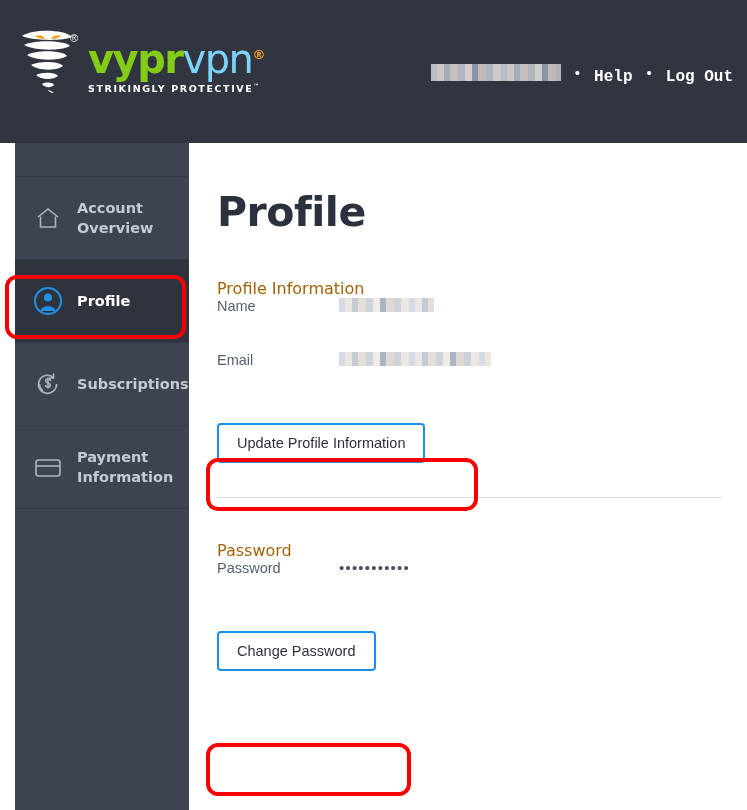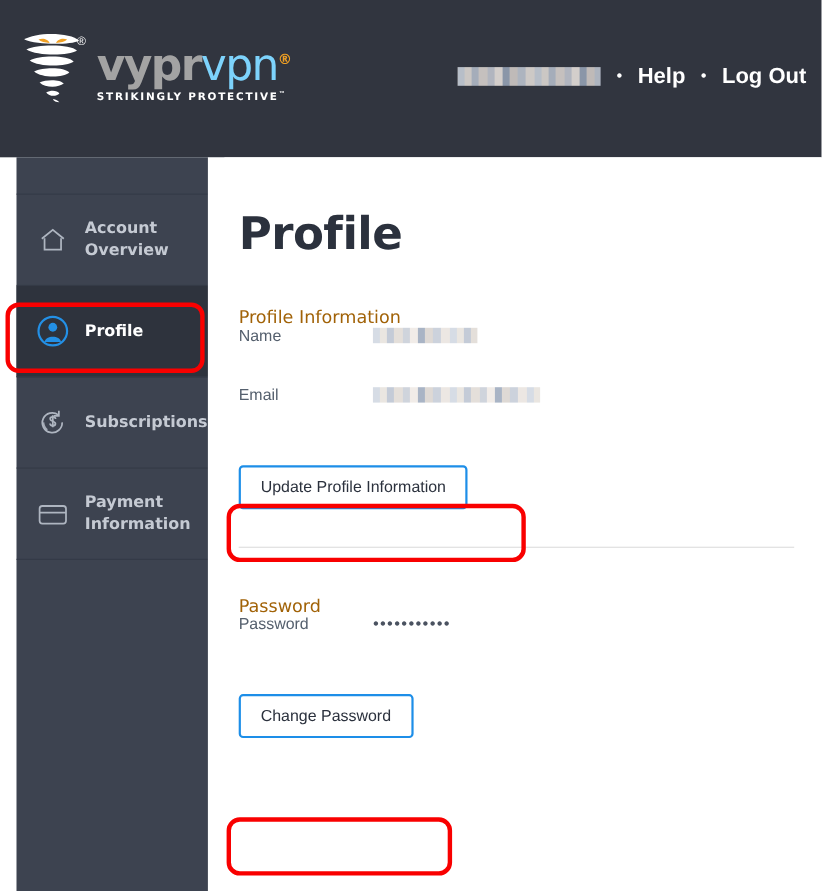--- a/index.html
+++ b/index.html
@@ -43,21 +43,21 @@
     margin-top: 6px;
   }
   .logo-word {
     font-family: "DejaVu Sans", sans-serif;
     font-size: 40px;
     font-weight: bold;
     letter-spacing: -1.5px;
     line-height: 42px;
     white-space: nowrap;
   }
-  .logo-vypr { color: #a3a3a3; }
+  .logo-vypr { color: #84cc16; }
   .logo-vpn  { color: #7dd3fc; font-weight: 500; }
   .logo-reg {
     font-size: 13px;
     vertical-align: super;
     color: #f0a024;
   }
   .logo-reg-top {
     position: absolute;
     left: 52px;
     top: 4px;
@@ -99,26 +99,27 @@
     width: 130px;
     height: 17px;
   }
   .dot-sep {
     color: #ffffff;
     font-size: 15px;
     line-height: 1;
   }
   .hdr-link {
     color: #ffffff;
-    font-family: Liberation Sans, sans-serif;
-    font-size: 20px;
+    font-family: Liberation Mono, monospace;
+    font-size: 16px;
     font-weight: bold;
     text-decoration: none;
     cursor: pointer;
     white-space: nowrap;
+    margin-top: 10px;
   }
 
   
   .sidebar {
     position: absolute;
     left: 15px;
     top: 143px;
     width: 189px;
     height: 667px;
     background: #3d4350;

